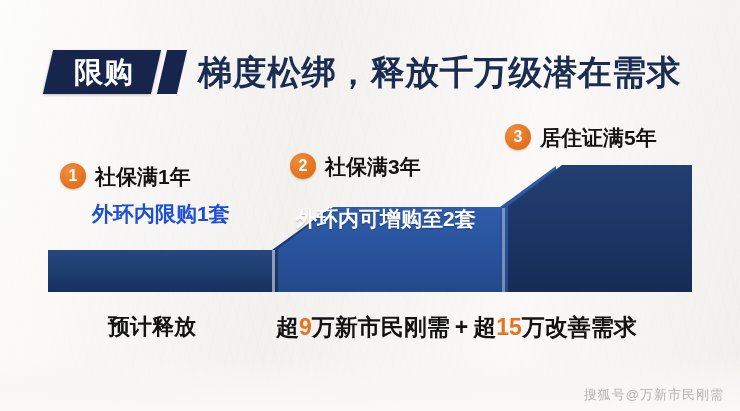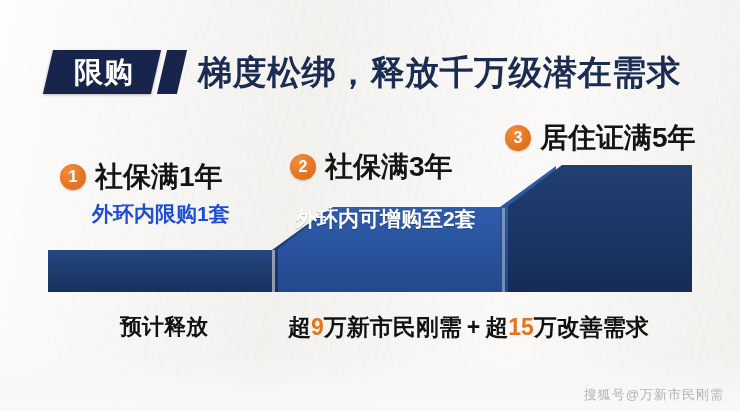--- a/index.html
+++ b/index.html
@@ -105,21 +105,21 @@
     display: flex;
     align-items: center;
     justify-content: center;
     line-height: 1;
     box-shadow: 0 1px 2px rgba(0,0,0,0.22);
     flex: 0 0 auto;
   }
   .step-label-text {
     margin-left: 9px;
     color: #141414;
-    font-size: 28px;
+    font-size: 21px;
     font-weight: bold;
     line-height: 1;
   }
   .step-sub-dark {
     position: absolute;
     color: #1d4ed8;
     font-size: 21px;
     font-weight: bold;
     white-space: nowrap;
     line-height: 1;
@@ -131,21 +131,21 @@
     font-size: 21px;
     font-weight: bold;
     white-space: nowrap;
     line-height: 1;
     text-shadow: 0 1px 1px rgba(0,0,0,0.25);
   }
 
   
   #summary-row {
     position: absolute;
-    left: 12px;
+    left: 0;
     top: 306px;
     width: 640px;
     height: 42px;
     display: flex;
     align-items: center;
     white-space: nowrap;
   }
   #summary-lead {
     position: absolute;
     left: 108px;

